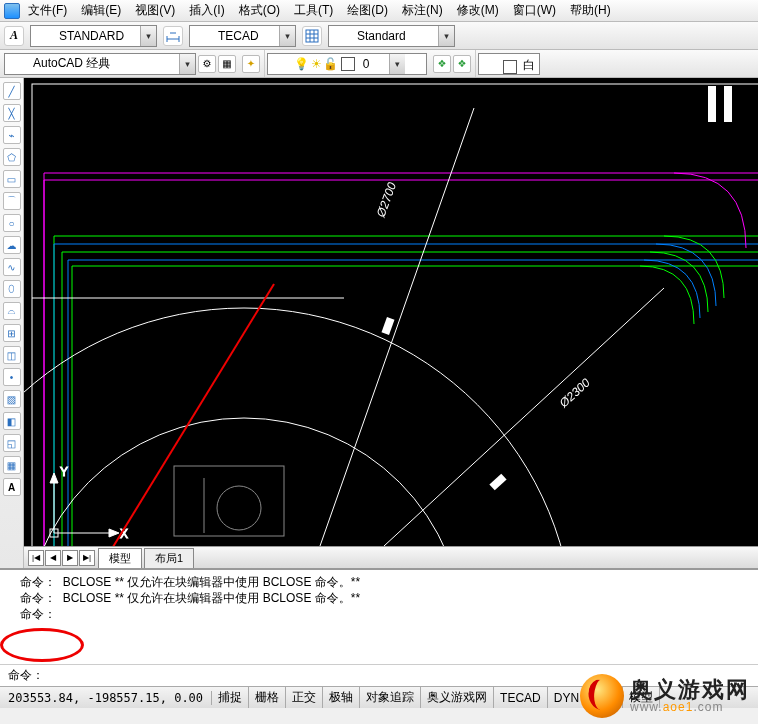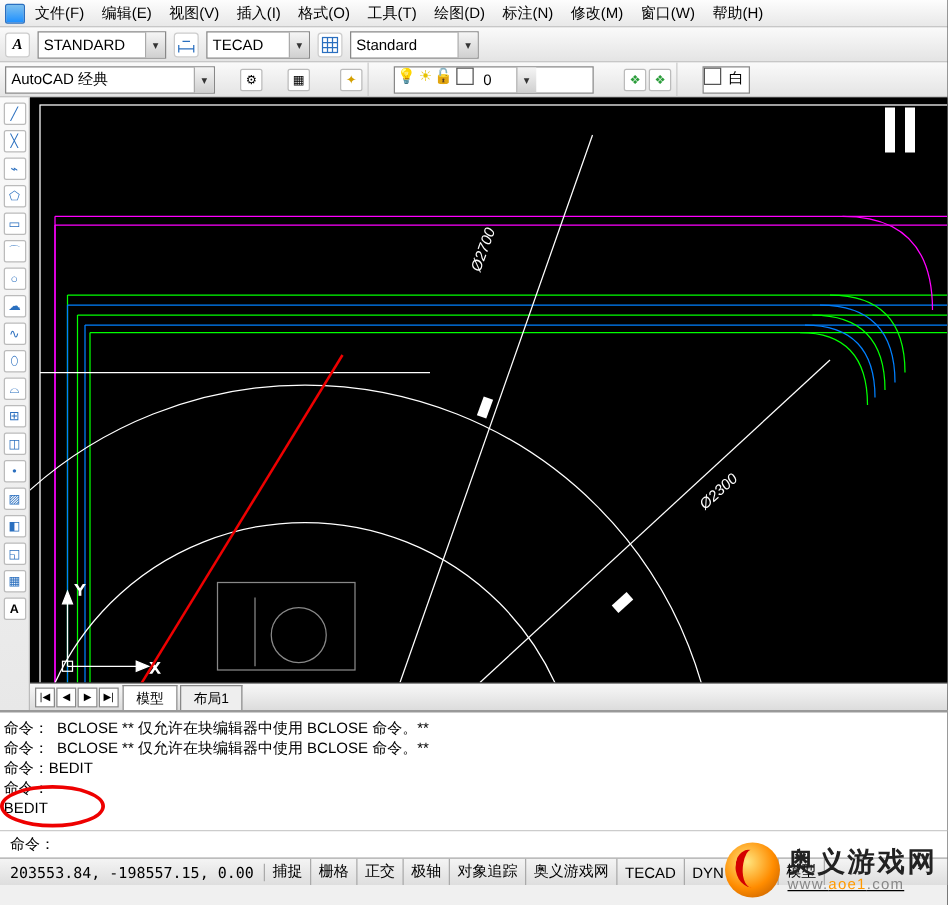--- a/index.html
+++ b/index.html
@@ -2,50 +2,50 @@
 <html><head>
 <meta charset="utf-8">
 <style>
 * { margin: 0; padding: 0; box-sizing: border-box; font-family: "Microsoft YaHei", SimSun, Arial, sans-serif; font-size: 12px; }
 body { width: 758px; height: 724px; background: #f0f0f0; position: relative; overflow: hidden; }
 .menubar { display: flex; align-items: center; height: 22px; background: linear-gradient(#fdfdfd,#e8e8e8); border-bottom: 1px solid #bbb; padding-left: 4px; gap: 2px; }
 .menubar .appicon { width: 16px; height: 16px; background: linear-gradient(#7ec0ee,#1e90ff); border:1px solid #2a6fbf; border-radius:2px; }
 .menubar .mi { padding: 2px 6px; cursor: default; white-space: nowrap; }
 .toolbar1 { display:flex; align-items:center; height: 28px; background:linear-gradient(#fafafa,#e4e4e4); border-bottom:1px solid #bbb; padding: 0 4px; gap:6px; }
 .tbicon { width:20px; height:20px; display:inline-flex; align-items:center; justify-content:center; background:#fff; border:1px solid #ccc; border-radius:3px; font-size:11px; }
-.combo { display:flex; align-items:flex-start; height:22px; background:#fff; border:1px solid #888; }
+.combo { display:flex; align-items:flex-end; height:22px; background:#fff; border:1px solid #888;padding-left:24px; }
 .combo input { border:none; outline:none; height:20px; padding:0 4px; font-size:12px; background:transparent; }
 .combo .dd { width:16px; height:20px; background:linear-gradient(#f5f5f5,#d0d0d0); border-left:1px solid #aaa; display:flex; align-items:center; justify-content:center; font-size:9px; color:#333; cursor:pointer; }
-.toolbar2 { display:flex; align-items:center; height: 28px; background:linear-gradient(#fafafa,#e4e4e4); border-bottom:1px solid #bbb; padding: 0 4px; gap:20px; }
+.toolbar2 { display:flex; align-items:center; height: 28px; background:linear-gradient(#fafafa,#e4e4e4); border-bottom:1px solid #bbb; padding: 0 4px; gap:2px; }
 .tgrp { display:flex; align-items:center; gap:2px; padding:0 4px; border-right:1px solid #ccc; height:100%; }
 .tbtn { width:18px; height:18px; background:#fff; border:1px solid #bbb; border-radius:2px; display:flex; align-items:center; justify-content:center; font-size:10px; cursor:pointer; }
 .main { display:flex; height: 490px; }
 .lefttools { width:24px; background:linear-gradient(#fafafa,#e8e8e8); border-right:1px solid #bbb; display:flex; flex-direction:column; align-items:center; gap:4px; padding-top:4px; }
 .lefttools .lt { width:18px; height:18px; border:1px solid #bbb; background:#fff; border-radius:2px; font-size:10px; display:flex; align-items:center; justify-content:center; cursor:pointer; color:#2a6fbf; }
 .canvaswrap { flex:1; display:flex; flex-direction:column; background:#333; }
 .canvas { flex:1; background:#000; position:relative; overflow:hidden; }
 .canvas svg { position:absolute; top:0; left:0; }
 .tabs { height:22px; background:linear-gradient(#f8f8f8,#dcdcdc); border-top:1px solid #999; display:flex; align-items:center; padding-left:4px; gap:0; }
 .tabs .navb { width:16px; height:16px; background:#fff; border:1px solid #888; display:flex; align-items:center; justify-content:center; font-size:8px; cursor:pointer; margin-right:1px; }
 .tabs .tab { padding: 2px 10px; background:#eee; border:1px solid #888; border-bottom:none; font-size:11px; cursor:pointer; margin-left:2px; }
 .tabs .tab.active { background:#fff; }
-.cmdarea { border-top:2px solid #999; background:#fff; padding:4px 3px; font-family:"SimSun", monospace; font-size:12px; line-height:16px; height:96px; }
+.cmdarea { border-top:2px solid #999; background:#fff; padding:4px 20px; font-family:"SimSun", monospace; font-size:12px; line-height:16px; height:96px; }
 .cmdline { white-space:pre; }
 .cmdinput { display:flex; align-items:center; border-top:1px solid #ccc; padding:2px 8px; background:#fff; height:22px; font-family:"SimSun", monospace; }
 .cmdinput input { border:none; outline:none; flex:1; font-family:inherit; font-size:12px; padding-left:4px; }
 .statusbar { display:flex; align-items:center; height:22px; background:linear-gradient(#f4f4f4,#dedede); border-top:1px solid #aaa; font-size:11px; }
 .statusbar .coord { padding:0 8px; border-right:1px solid #aaa; min-width:210px; font-family:monospace; }
 .statusbar .sbtn { padding:0 6px; border-right:1px solid #aaa; height:100%; display:flex; align-items:center; cursor:pointer; }
 .annot-circle { position:absolute; border:3px solid #e00; border-radius:50%; pointer-events:none; }
 .watermark { position:absolute; right:8px; bottom:6px; display:flex; align-items:center; gap:6px; pointer-events:none; }
 .wmicon { width:44px; height:44px; border-radius:50%; background:radial-gradient(circle at 40% 35%, #ffe680 0%, #ff8c00 55%, #b35300 100%); position:relative; }
 .wmicon::after { content:""; position:absolute; left:8px; top:6px; width:20px; height:30px; border-left:6px solid #d40000; border-radius:40% 0 0 60%; transform:rotate(10deg); }
 .wmtext { display:flex; flex-direction:column; line-height:1; }
 .wmt1 { font-size:22px; font-weight:bold; color:#222; letter-spacing:2px; }
-.wmt2 { font-size:12px; font-family:monospace; letter-spacing:1px;text-decoration:underline; }
+.wmt2 { font-size:12px; font-family:monospace; letter-spacing:1px; }
 .wmt2 .y { color:#ff9900; } .wmt2 .g { color:#888; }
 .colorswatch { width:14px; height:14px; background:#fff; border:1px solid #555; display:inline-block; margin-right:2px; }
 </style>
 </head>
 <body>
 
 <div class="menubar">
   <span class="appicon"></span>
   <span class="mi">文件(F)</span>
   <span class="mi">编辑(E)</span>
@@ -210,23 +210,21 @@
       <span class="navb">▶|</span>
       <span class="tab active">模型</span>
       <span class="tab">布局1</span>
     </div>
   </div>
 </div>
 
 <div class="cmdarea">
   <div class="cmdline">命令：  BCLOSE ** 仅允许在块编辑器中使用 BCLOSE 命令。**</div>
   <div class="cmdline">命令：  BCLOSE ** 仅允许在块编辑器中使用 BCLOSE 命令。**</div>
-  <div class="cmdline">命令：BEDIT</div>
   <div class="cmdline">命令：</div>
-  <div class="cmdline">BEDIT</div>
 </div>
 
 <div class="cmdinput">
   <span>命令：</span>
   <input value="" style="">
 </div>
 
 <div class="statusbar">
   <span class="coord">203553.84, -198557.15, 0.00</span>
   <span class="sbtn">捕捉</span>

